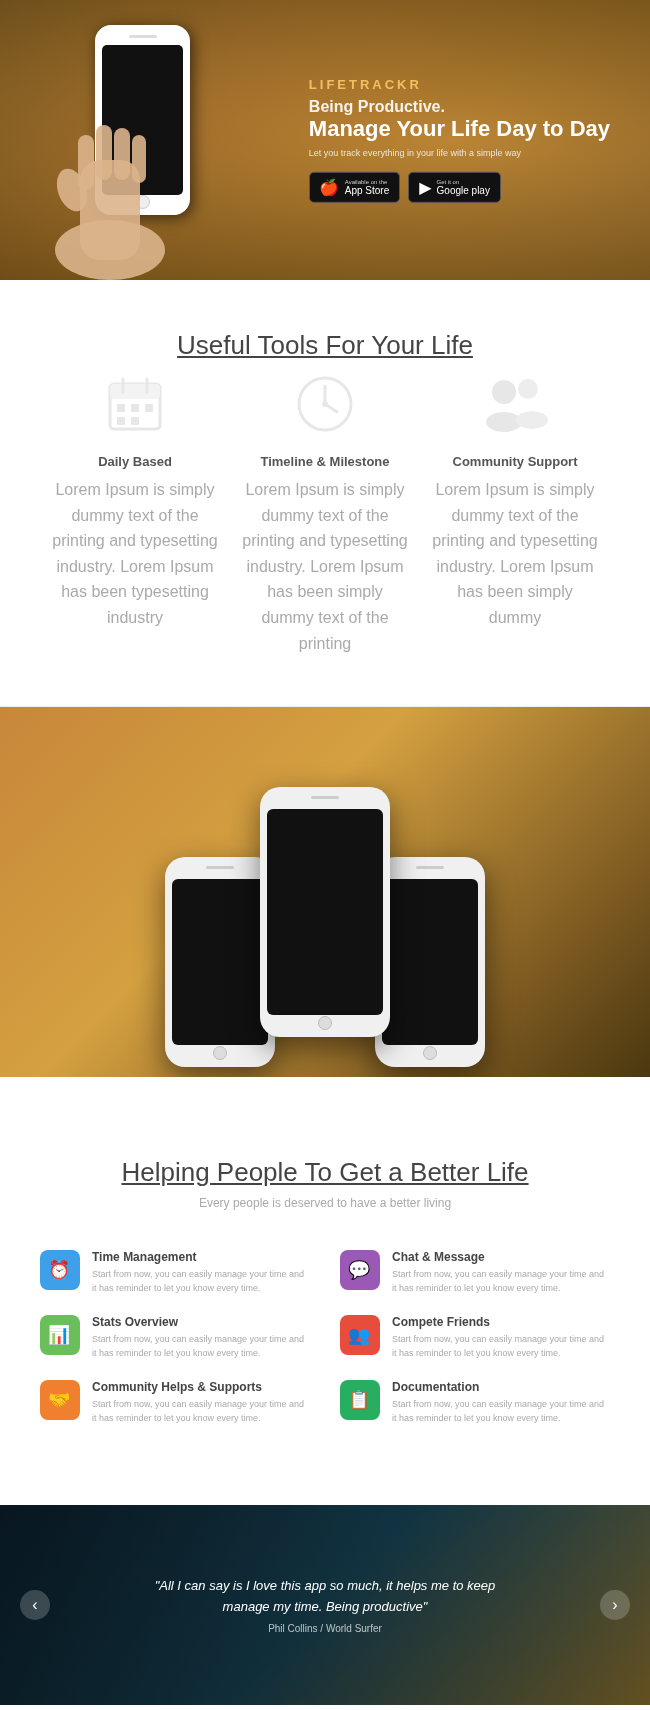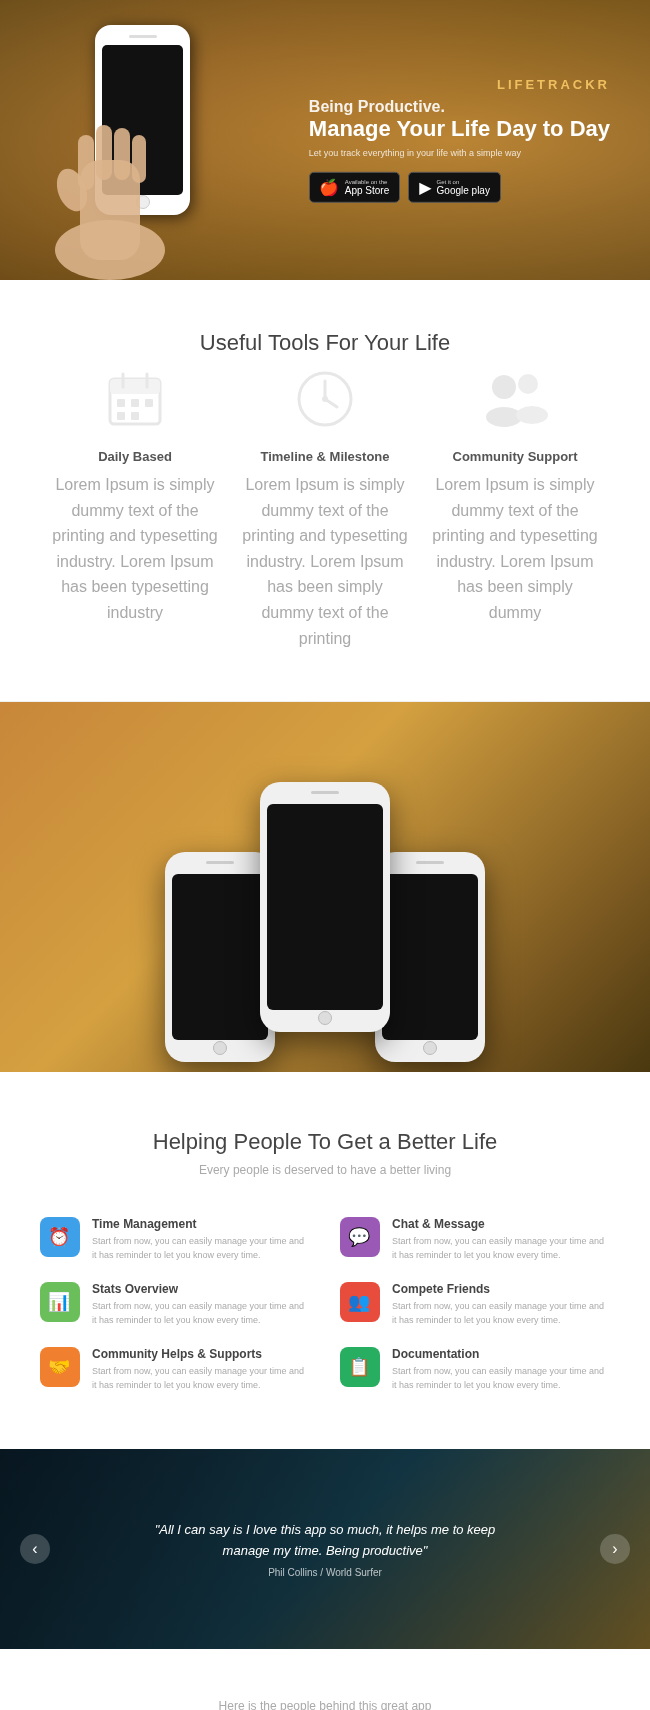--- a/index.html
+++ b/index.html
@@ -25,21 +25,20 @@
       top: 50%;
       transform: translateY(-50%);
       color: #fff;
     }
     .hero-logo {
       font-size: 13px;
       font-weight: 700;
       letter-spacing: 3px;
       color: #f0c060;
       margin-bottom: 6px;
-      text-align: right;
     }
     .hero-tagline1 {
       font-size: 16px;
       font-weight: 700;
       color: #fff;
       opacity: 0.9;
     }
     .hero-tagline2 {
       font-size: 22px;
       font-weight: 700;
@@ -72,24 +71,25 @@
     .store-btn .store-text-top { font-size: 6px; color: #ccc; }
     .store-btn .store-text-main { font-size: 10px; font-weight: 400; }
 
     
     .tools-section {
       padding: 50px 40px 50px;
       text-align: center;
       background: #fff;
     }
     .section-title {
-      font-size: 22px;
+      font-size: 26px;
       font-weight: 300;
       color: #444;
       margin-bottom: 8px;
+      text-decoration: underline;
     }
     .section-subtitle {
       font-size: 12px;
       color: #aaa;
       margin-bottom: 40px;
     }
     .features-grid {
       display: flex;
       justify-content: center;
     }
@@ -169,21 +169,21 @@
     .phone-home-btn {
       position: absolute;
       bottom: 7px; left: 50%; transform: translateX(-50%);
       width: 14px; height: 14px;
       background: #ddd; border-radius: 50%;
       border: 1px solid #bbb;
     }
 
     
     .better-life-section {
-      padding: 57px 40px;
+      padding: 80px 40px;
       background: #fff;
     }
     .better-life-header {
       text-align: center;
       margin-bottom: 35px;
     }
     .features-list {
       display: flex;
       gap: 30px;
     }

